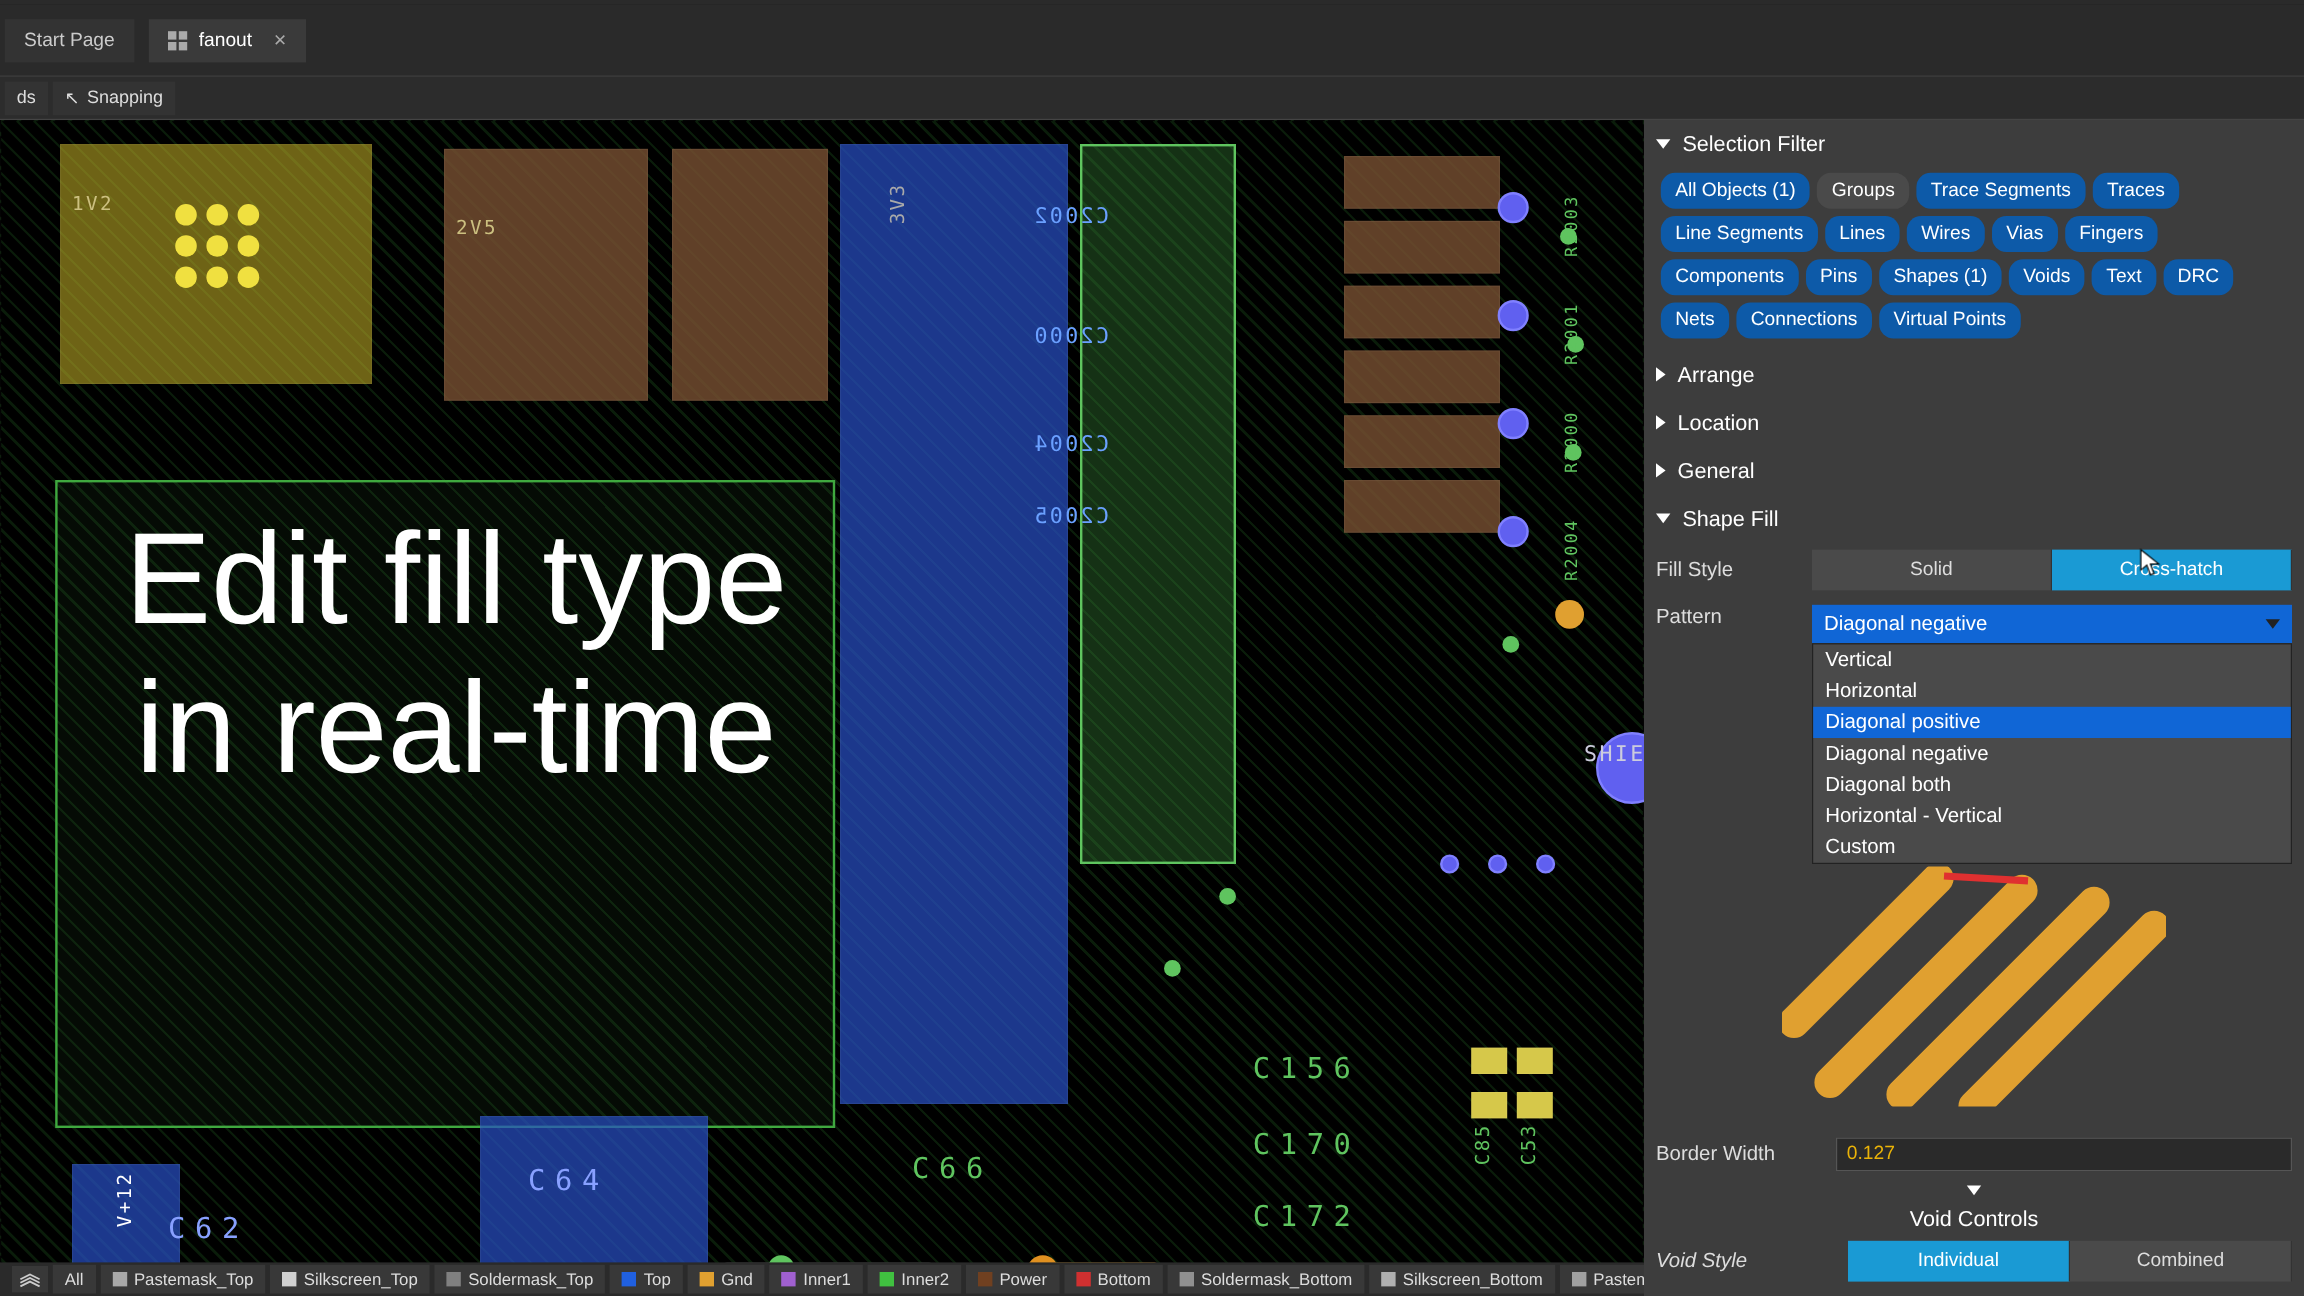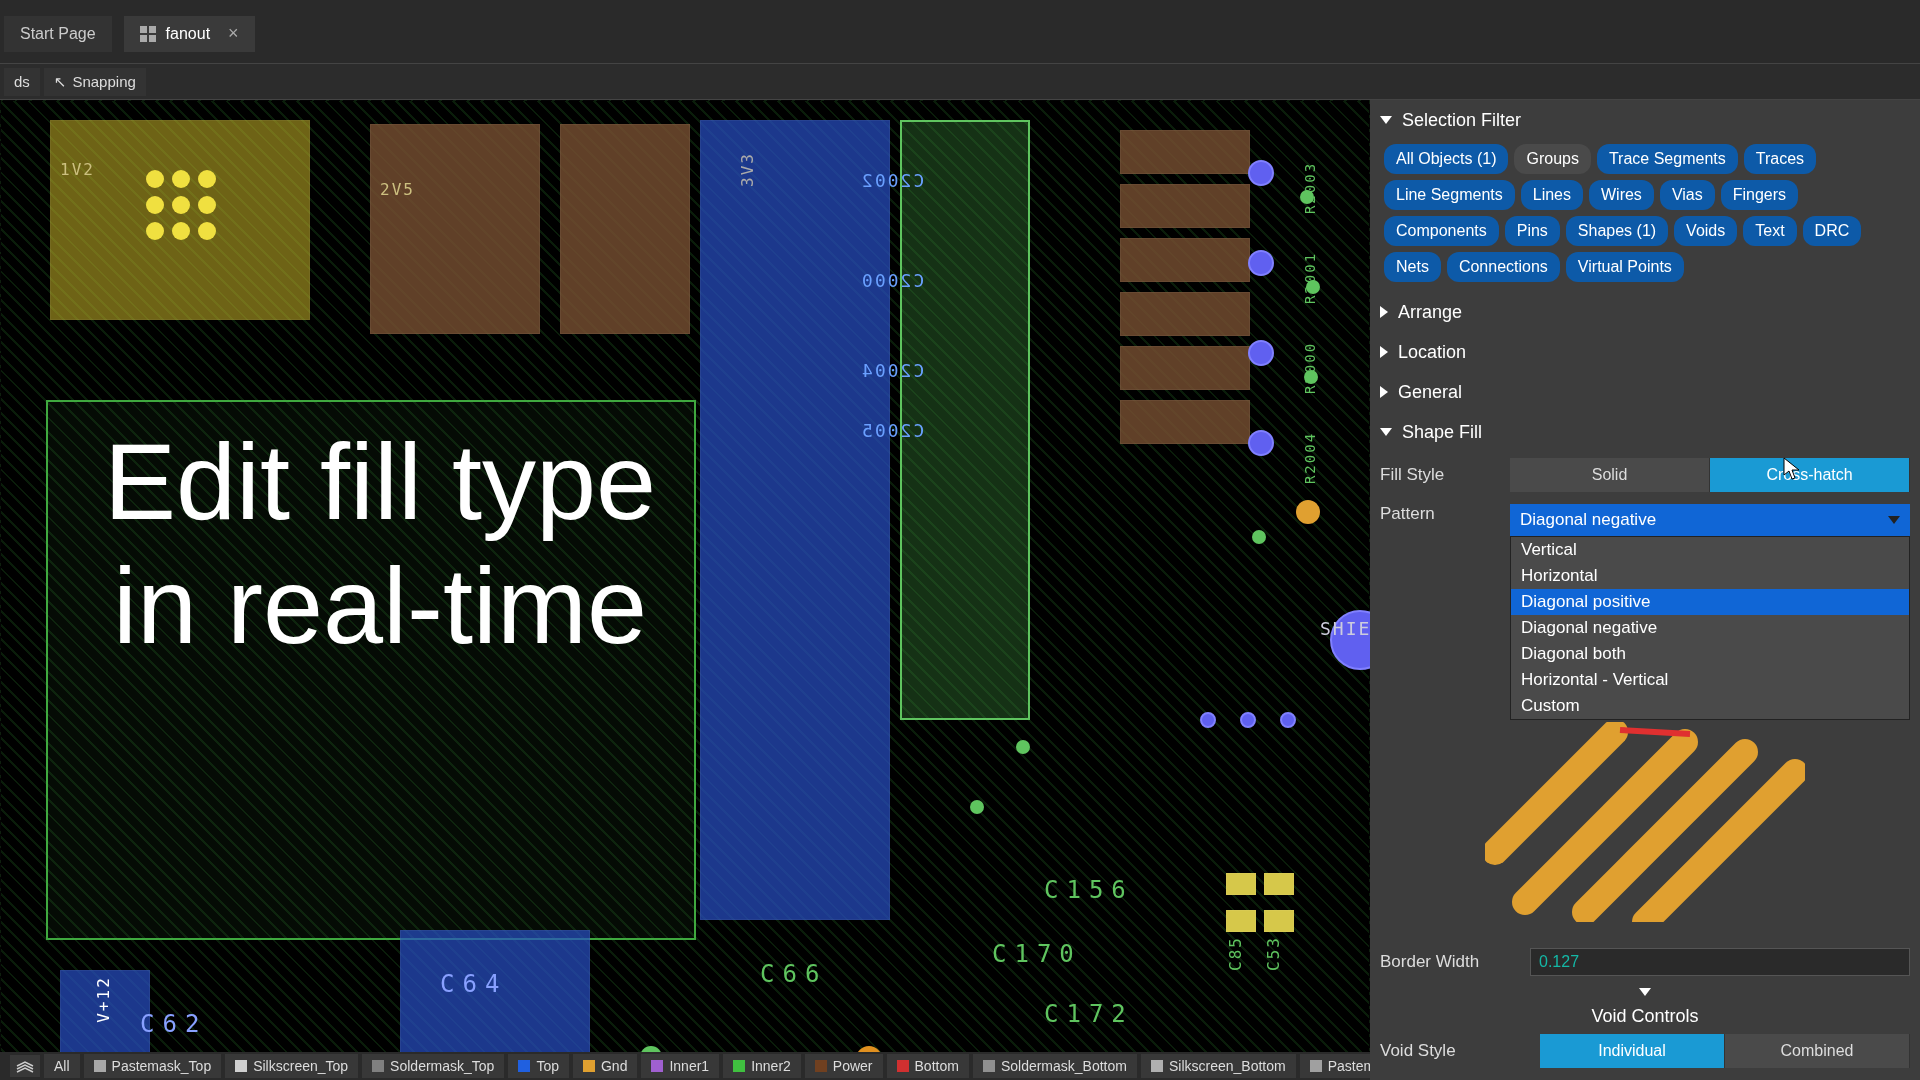--- a/index.html
+++ b/index.html
@@ -63,21 +63,21 @@
 .seg-btn { flex: 1; text-align: center; padding: 8px 0; background: #4a4a4a; color: #ddd; font-size: 16px; border-right: 1px solid #333; }
 .seg-btn.active { background: #1a9ad4; color: #fff; }
 
 .dropdown-wrap { position: relative; flex: 1; }
 .dropdown-sel { background: #1066d6; color: #fff; padding: 6px 10px; font-size: 17px; display: flex; justify-content: space-between; align-items: center; }
 .dd-arrow { width: 0; height: 0; border-left: 6px solid transparent; border-right: 6px solid transparent; border-top: 8px solid #222; }
 .dropdown-list { position: absolute; top: 100%; left: 0; right: 0; background: #4a4a4a; border: 1px solid #222; z-index: 100; }
 .dd-item { padding: 3px 10px; font-size: 17px; color: #fff; }
 .dd-item.hover { background: #1066d6; }
 
-.num-input { background: #2a2a2a; border: 1px solid #555; padding: 4px 8px; color: #14b8a6; font-size: 16px; width: 80px; }
+.num-input { background: #2a2a2a; border: 1px solid #555; padding: 4px 8px; color: #eab308; font-size: 16px; width: 80px; }
 .num-input.wide { flex: 1; width: auto; }
 
 
 .hatch-preview { height: 220px; margin: 10px 0; position: relative; display: flex; align-items: center; justify-content: center; }
 .hatch-preview svg { width: 320px; height: 200px; }
 
 
 .cursor { position: absolute; width: 18px; height: 24px; z-index: 200; pointer-events: none; }
 </style>
 </head>
@@ -151,21 +151,21 @@
 
       <div class="region" style="left:1226px;top:773px;width:30px;height:22px;background:#d6c84a;"></div>
       <div class="region" style="left:1264px;top:773px;width:30px;height:22px;background:#d6c84a;"></div>
       <div class="region" style="left:1226px;top:810px;width:30px;height:22px;background:#d6c84a;"></div>
       <div class="region" style="left:1264px;top:810px;width:30px;height:22px;background:#d6c84a;"></div>
 
       <div class="dot g" style="left:1016px;top:640px;"></div>
       <div class="dot g" style="left:970px;top:700px;"></div>
 
       <div class="pcb-lbl" style="left:1044px;top:776px;">C156</div>
-      <div class="pcb-lbl" style="left:992px;top:840px;">C170</div>
+      <div class="pcb-lbl" style="left:1044px;top:840px;">C170</div>
       <div class="pcb-lbl" style="left:1044px;top:900px;">C172</div>
       <div class="pcb-lbl" style="left:440px;top:870px;color:#88a0ff;">C64</div>
       <div class="pcb-lbl sm" style="left:60px;top:60px;color:#ccc080;">1V2</div>
       <div class="pcb-lbl sm" style="left:380px;top:80px;color:#ccc080;">2V5</div>
       <div class="pcb-lbl sm" style="left:730px;top:60px;color:#aaa;transform:rotate(-90deg);">3V3</div>
       <div class="pcb-lbl sm" style="left:80px;top:890px;color:#fff;transform:rotate(-90deg);">V+12</div>
       <div class="pcb-lbl" style="left:760px;top:860px;">C66</div>
       <div class="pcb-lbl sm" style="left:1284px;top:80px;transform:rotate(-90deg);font-size:14px;">R2003</div>
       <div class="pcb-lbl sm" style="left:1284px;top:170px;transform:rotate(-90deg);font-size:14px;">R2001</div>
       <div class="pcb-lbl sm" style="left:1284px;top:260px;transform:rotate(-90deg);font-size:14px;">R2000</div>
@@ -351,21 +351,21 @@
       <span class="field-label" style="width:140px;">Border Width</span>
       <input class="num-input wide" value="0.127" style="">
     </div>
 
     <div class="sec-title" style="margin-top:6px;flex-direction:column;">
       <span class="tri"></span>
       <span>Void Controls</span>
     </div>
 
     <div class="field-row">
-      <span class="field-label" style="width:150px;">Void Style</span>
+      <span class="field-label" style="width:150px;font-style:italic;">Void Style</span>
       <div class="seg">
         <div class="seg-btn active">Individual</div>
         <div class="seg-btn">Combined</div>
       </div>
     </div>
 
     <div class="field-row">
       
       
     </div>

